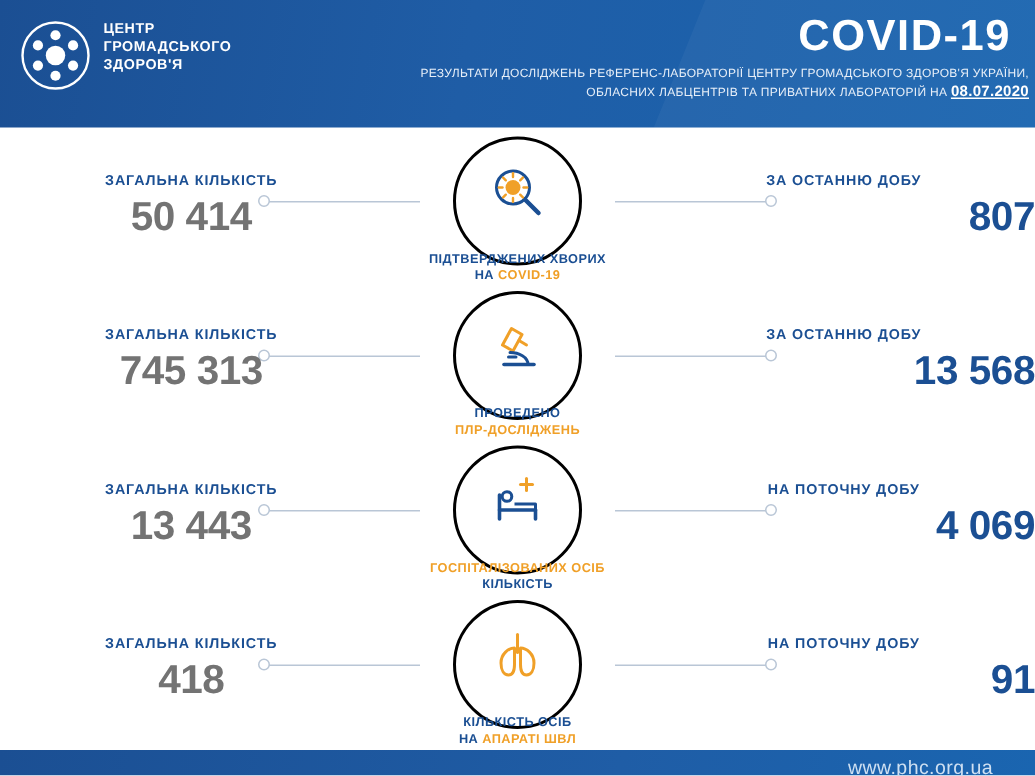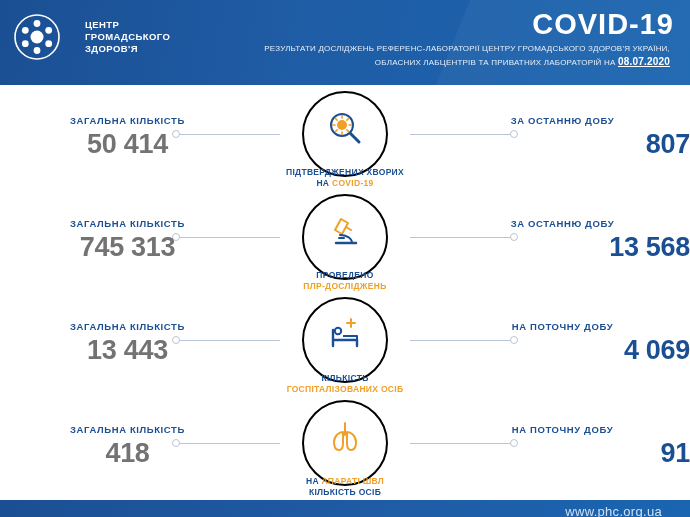--- a/index.html
+++ b/index.html
@@ -31,22 +31,22 @@
     position: absolute;
     right: -60px; top: -40px;
     width: 300px; height: 180px;
     background: rgba(255,255,255,0.045);
     transform: skewX(-22deg);
   }
   .logo-block {
     position: absolute;
     left: 14px; top: 14px;
     display: flex;
-    align-items: center;
-    gap: 25px;
+    align-items: flex-start;
+    gap: 9px;
   }
   .logo-mark {
     width: 46px; height: 46px;
     position: relative;
     flex: 0 0 auto;
   }
   .logo-text {
     color: #ffffff;
     font-size: 9.5px;
     font-weight: bold;
@@ -57,21 +57,21 @@
   .covid-title {
     position: absolute;
     right: 16px; top: 8px;
     color: #ffffff;
     font-size: 29px;
     font-weight: bold;
     letter-spacing: 1px;
   }
   .subtitle {
     position: absolute;
-    right: 20px; top: 42px;
+    right: 4px; top: 42px;
     width: 470px;
     text-align: right;
     color: #e6eef8;
     font-size: 8px;
     line-height: 13px;
     letter-spacing: 0.2px;
     text-transform: uppercase;
   }
   .subtitle .date {
     color: #ffffff;
@@ -327,22 +327,22 @@
                 <line x1="22" y1="7" x2="30" y2="7"></line>
               </g>
               <circle cx="13" cy="15" r="3.2" fill="none" stroke="#1b4f93" stroke-width="2"></circle>
               <path d="M8 24 L32 24" stroke="#1b4f93" stroke-width="2.4" stroke-linecap="round"></path>
               <path d="M18 20 L32 20 L32 24" fill="none" stroke="#1b4f93" stroke-width="2" stroke-linejoin="round"></path>
               <line x1="8" y1="14" x2="8" y2="30" stroke="#1b4f93" stroke-width="2.4" stroke-linecap="round"></line>
               <line x1="32" y1="24" x2="32" y2="30" stroke="#1b4f93" stroke-width="2.4" stroke-linecap="round"></line>
             </svg>
           </div>
           <div class="lbl">
+            <div><span></span><span class="hi">ГОСПІТАЛІЗОВАНИХ ОСІБ</span></div>
             <div>КІЛЬКІСТЬ</div>
-            <div><span></span><span class="hi">ГОСПІТАЛІЗОВАНИХ ОСІБ</span></div>
           </div>
         </div>
       </div>
 
       <div class="side right">
         <div class="cap">НА ПОТОЧНУ ДОБУ</div>
         <div class="num">4 069</div>
       </div>
     </div>
 
@@ -360,22 +360,22 @@
       <div class="center">
         <div class="circle">
           <div class="icon">
             <svg width="38" height="36" viewBox="0 0 38 36">
               <line x1="19" y1="4" x2="19" y2="16" stroke="#f0a028" stroke-width="2" stroke-linecap="round"></line>
               <path d="M17 13 C13 13, 8 17, 8 23 C8 28, 10 31, 13 31 C16 31, 17 28, 17 24 Z" fill="none" stroke="#f0a028" stroke-width="2" stroke-linejoin="round"></path>
               <path d="M21 13 C25 13, 30 17, 30 23 C30 28, 28 31, 25 31 C22 31, 21 28, 21 24 Z" fill="none" stroke="#f0a028" stroke-width="2" stroke-linejoin="round"></path>
             </svg>
           </div>
           <div class="lbl">
+            <div>КІЛЬКІСТЬ ОСІБ</div>
             <div><span>НА </span><span class="hi">АПАРАТІ ШВЛ</span></div>
-            <div>КІЛЬКІСТЬ ОСІБ</div>
           </div>
         </div>
       </div>
 
       <div class="side right">
         <div class="cap">НА ПОТОЧНУ ДОБУ</div>
         <div class="num">91</div>
       </div>
     </div>
 

